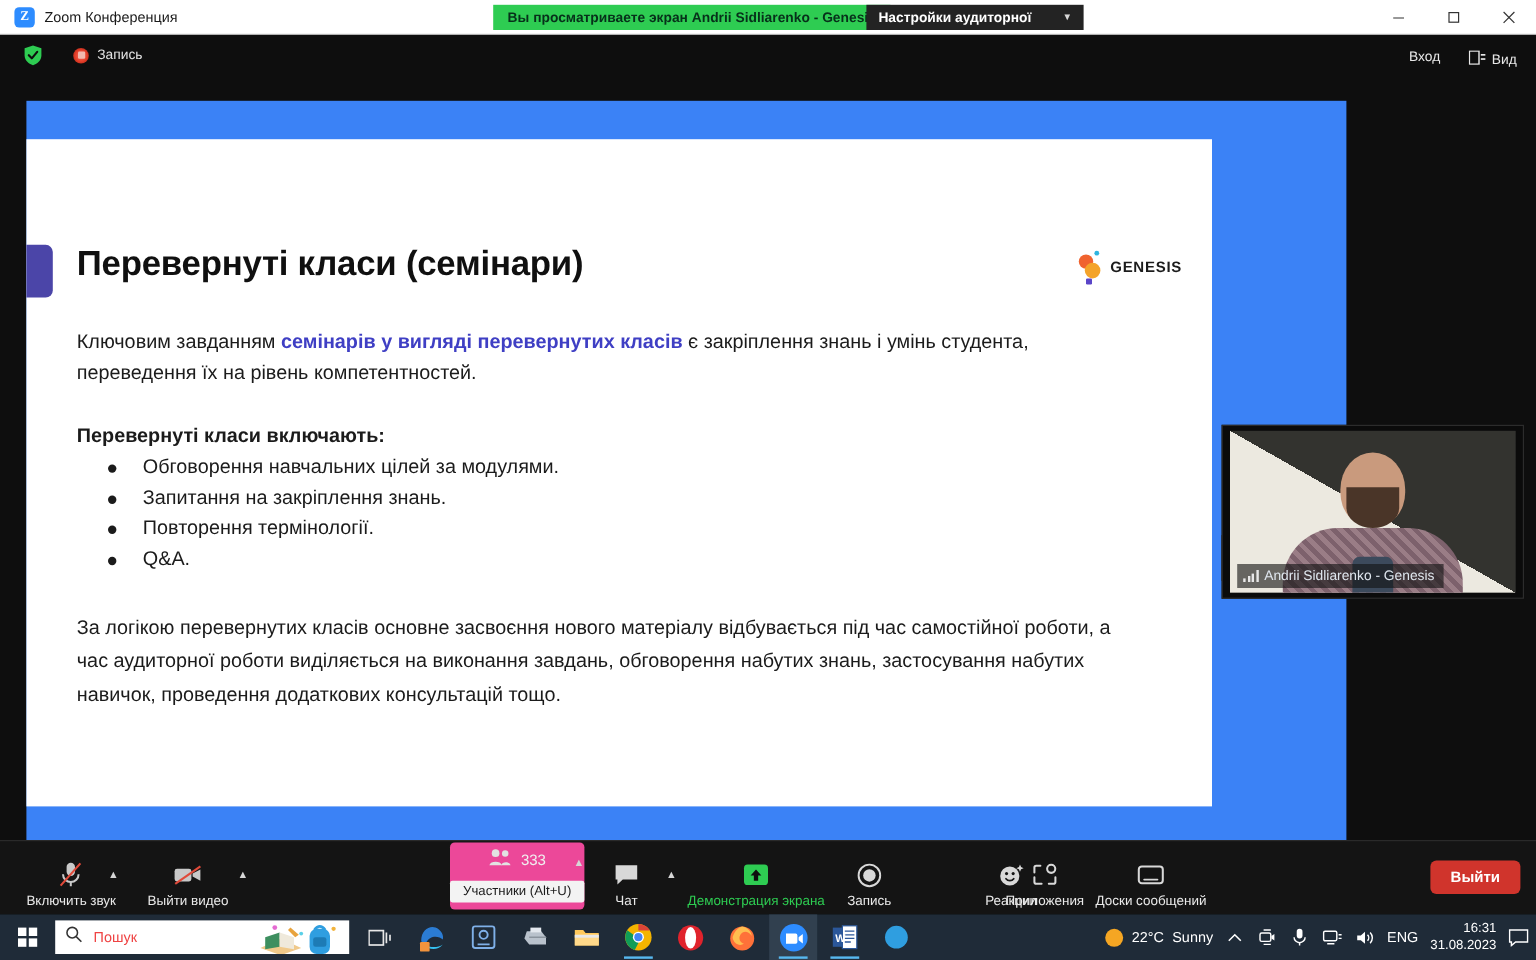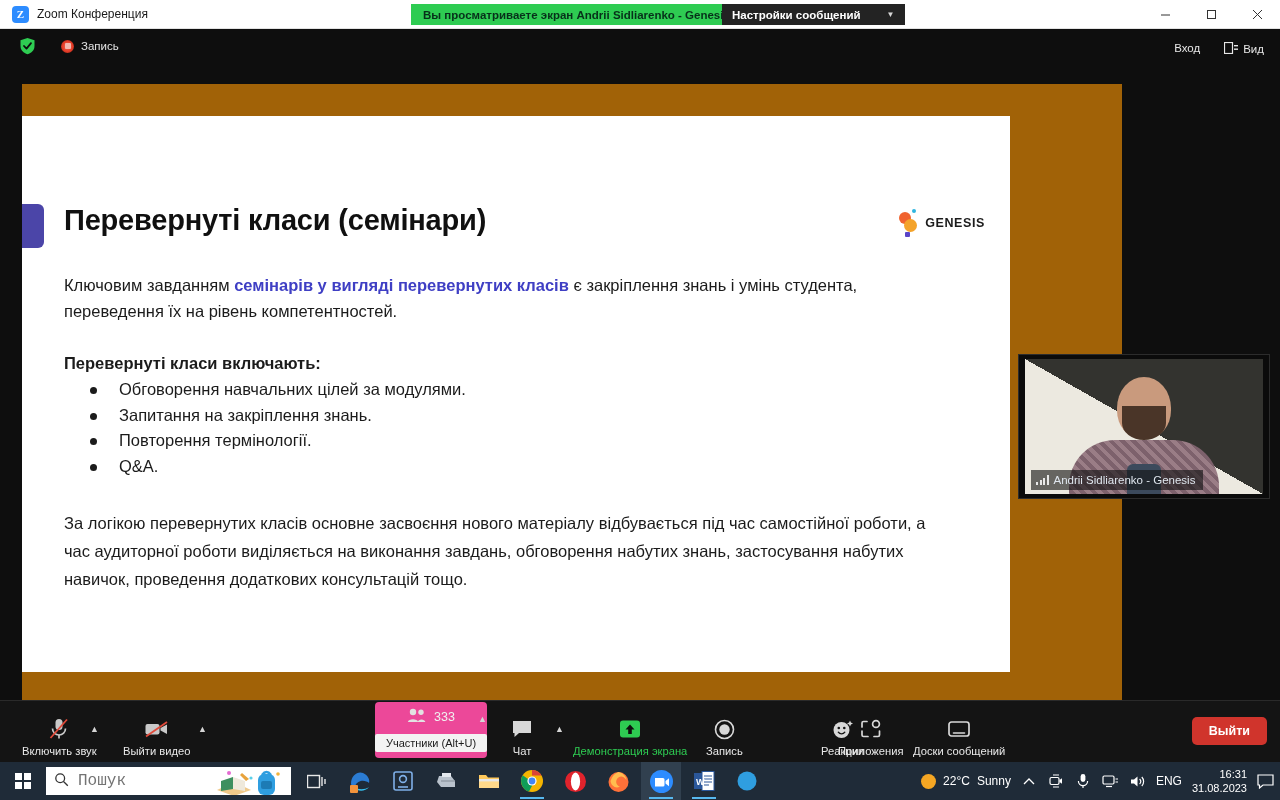--- a/index.html
+++ b/index.html
@@ -65,21 +65,21 @@
 
   .topbar-right { position: absolute; right: 10px; top: 10px; display: flex; align-items: flex-start; gap: 12px; }
   .tb-btn {
     display: flex; align-items: center; gap: 5px; color: #e7e7e7; font-size: 11.5px;
     padding: 3px 6px; border-radius: 4px;
   }
 
   
   .share-area {
     position: absolute; top: 55px; left: 22px; width: 1100px; height: 650px;
-    background: #a16207;
+    background: #3b82f6;
   }
   .slide {
     position: absolute; top: 32px; left: 0; width: 988px; height: 556px;
     background: #ffffff;
   }
   .slide-accent {
     position: absolute; left: 0; top: 88px; width: 22px; height: 44px;
     background: #4b45a8; border-radius: 0 6px 6px 0;
   }
   .slide-title {
@@ -189,21 +189,21 @@
     position: absolute; bottom: 0; left: 0; width: 1280px; height: 38px;
     background: #1f2b38; display: flex; align-items: center;
   }
   .start-btn { width: 46px; height: 38px; display: flex; align-items: center; justify-content: center; }
   .win-logo { display: grid; grid-template-columns: 7px 7px; grid-template-rows: 7px 7px; gap: 2px; }
   .win-logo i { background: #ffffff; display: block; }
   .search-box {
     width: 245px; height: 28px; background: #ffffff; display: flex; align-items: center;
     gap: 9px; padding: 0 8px; position: relative; overflow: hidden;
   }
-  .search-box .stext { color: #737373; font-size: 16px; font-family: Liberation Mono, monospace; }
+  .search-box .stext { color: #ef4444; font-size: 12px; }
   .sb-art { position: absolute; right: 4px; bottom: -2px; display: flex; align-items: flex-end; gap: 1px; }
   .tasks { display: flex; align-items: center; gap: 3px; margin-left: 6px; }
   .tb-icon {
     width: 40px; height: 38px; display: flex; align-items: center; justify-content: center;
     position: relative;
   }
   .tb-icon.active { background: #31404f; }
   .tb-icon.active::after, .tb-icon.open::after {
     content: ""; position: absolute; bottom: 1px; left: 8px; width: 24px; height: 2px; background: #57b8ef;
   }
@@ -224,21 +224,21 @@
       <div class="zoom-logo">Z</div>
       <span class="tb-title">Zoom Конференция</span>
     </div>
   </div>
 
   <div class="share-banner">
     <span>Вы просматриваете экран Andrii Sidliarenko - Genesis</span>
   </div>
 
   <div class="view-settings">
-    <span>Настройки сообщений</span>
+    <span>Настройки аудиторної</span>
     <span class="caret-dn">▼</span>
   </div>
 
   <div class="wincontrols">
     <div class="wc">
       <svg width="11" height="11" viewBox="0 0 11 11">
           <line x1="1" y1="6" x2="10" y2="6" stroke="#333" stroke-width="1"></line>
         </svg>
     </div>
     <div class="wc">

